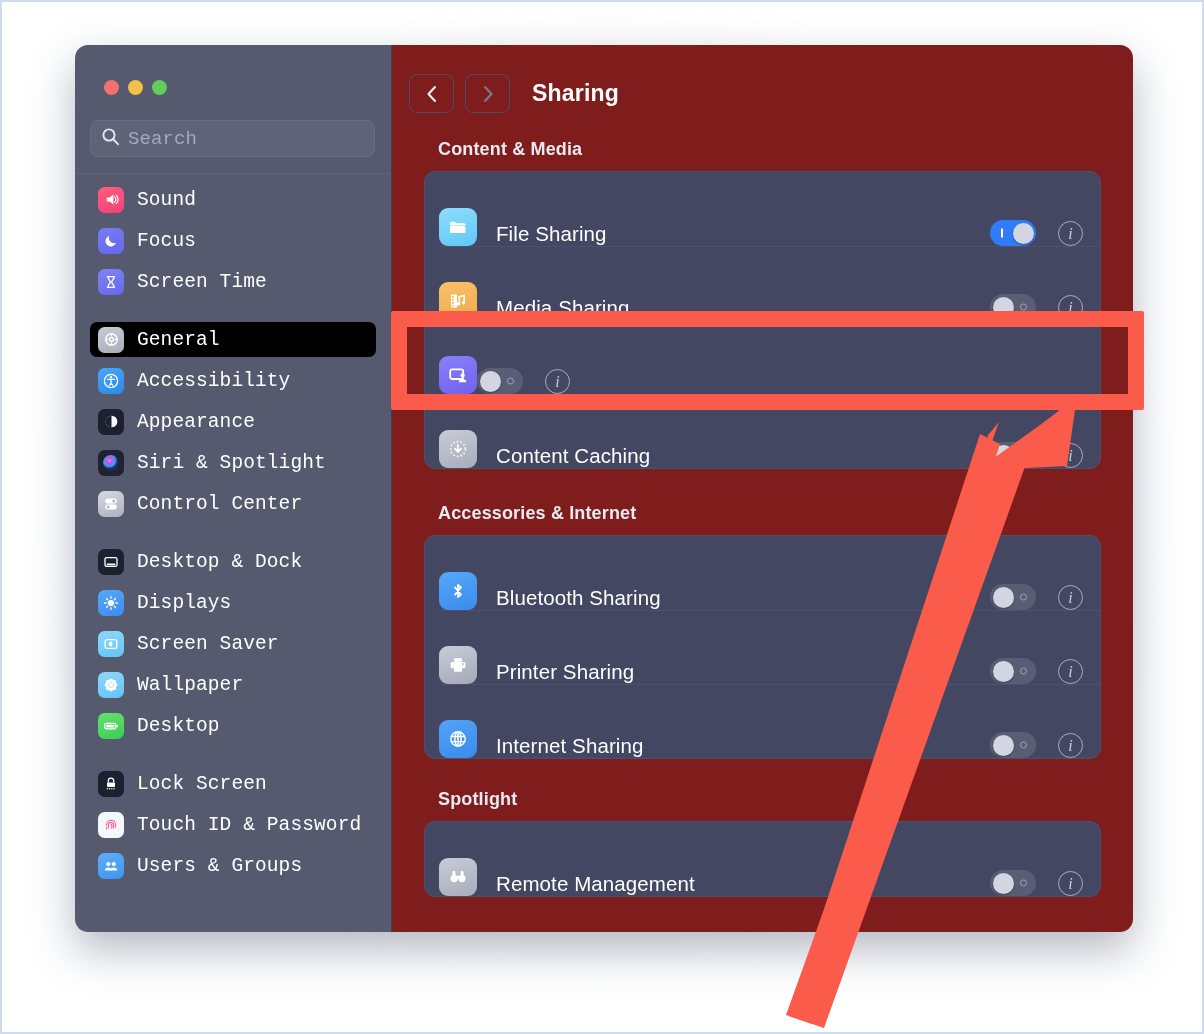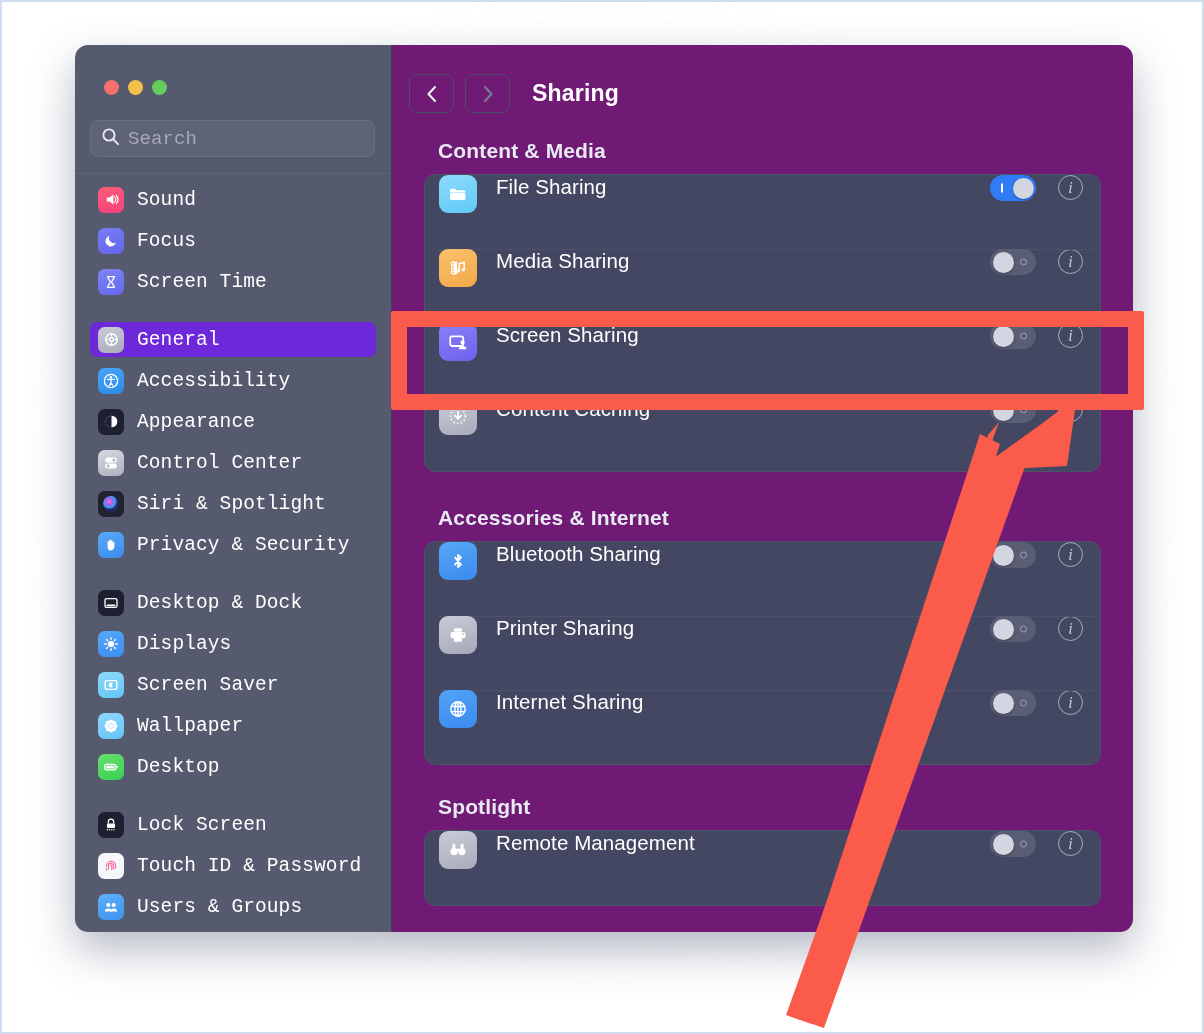--- a/index.html
+++ b/index.html
@@ -101,21 +101,21 @@
   }
   .sb-item {
     display: flex;
     align-items: center;
     gap: 13px;
     height: 35px;
     padding: 0 8px;
     border-radius: 7px;
     margin-bottom: 6px;
   }
-  .sb-item.selected { background: #6d28d9; }
+  .sb-item.selected { background: #000000; }
   .sb-label {
     font-size: 19.5px;
     color: #ffffff;
     letter-spacing: .1px;
     white-space: nowrap;
   }
   .sb-gap { height: 17px; }
 
   .sb-icon {
     width: 26px; height: 26px;
@@ -124,21 +124,21 @@
     display: flex; align-items: center; justify-content: center;
     color: #fff;
     overflow: hidden;
     position: relative;
   }
   .sb-icon svg { display: block; }
 
   
   .main {
     flex: 1;
-    background: #701a75;
+    background: #7f1d1d;
     position: relative;
     overflow: hidden;
   }
 
   .toolbar {
     display: flex;
     align-items: center;
     gap: 11px;
     padding: 29px 0 0 17px;
   }
@@ -151,39 +151,39 @@
   }
   .pane-title {
     font-size: 23px;
     font-weight: bold;
     color: #ffffff;
     margin-left: 11px;
     letter-spacing: .2px;
   }
 
   .section-header {
-    font-size: 21px;
+    font-size: 18px;
     font-weight: bold;
     color: #e8eaf2;
     padding: 0 0 0 46px;
     letter-spacing: .15px;
   }
 
   .group-card {
     margin: 11px 32px 0 32px;
     background: #434761;
     border: 1px solid #4d5169;
     border-radius: 11px;
     overflow: hidden;
   }
 
   .row {
     height: 74px;
     display: flex;
-    align-items: flex-start;
+    align-items: flex-end;
     padding: 0 17px 0 14px;
     position: relative;
   }
   .row + .row::before {
     content: "";
     position: absolute;
     left: 14px; right: 0; top: 0;
     height: 1px;
     background: #4d5169;
   }
@@ -360,59 +360,51 @@
       </div>
 
       <div class="sb-item">
         <span class="sb-icon" style="background:#1d2030">
           <svg width="17" height="17" viewBox="0 0 18 18">
               <circle cx="9" cy="9" r="6.2" fill="#fff"></circle>
               <path d="M9 2.8a6.2 6.2 0 000 12.4z" fill="#1d2030"></path>
             </svg>
         </span>
         <span class="sb-label">Appearance</span>
-      </div>
-
-      <div class="sb-item">
-        <span class="sb-icon" style="background:linear-gradient(160deg,#d6d9e2,#adb1bf)">
-          <svg width="18" height="18" viewBox="0 0 18 18">
-              <rect x="3.2" y="3.6" width="11.6" height="5" rx="2.5" fill="#fff"></rect>
-              <circle cx="11.8" cy="6.1" r="1.5" fill="#b0b4c2"></circle>
-              <rect x="3.2" y="9.6" width="11.6" height="5" rx="2.5" fill="#fff"></rect>
-              <circle cx="6.2" cy="12.1" r="1.5" fill="#b0b4c2"></circle>
-            </svg>
-        </span>
-        <span class="sb-label">Control Center</span>
       </div>
 
       <div class="sb-item">
         <span class="sb-icon" style="background:#20232f">
           <svg width="22" height="22" viewBox="0 0 22 22">
             <defs>
                 <radialGradient id="sirig" cx="40%" cy="35%">
               <stop offset="0%" stop-color="#ff7ad0"></stop>
                   <stop offset="38%" stop-color="#b457f0"></stop>
               <stop offset="72%" stop-color="#3ea0f0"></stop>
                   <stop offset="100%" stop-color="#1e2a66"></stop>
             </radialGradient>
               </defs>
             <circle cx="11" cy="11" r="8" fill="url(#sirig)"></circle>
           </svg>
         </span>
         <span class="sb-label">Siri &amp; Spotlight</span>
       </div>
 
       <div class="sb-item">
-        <span class="sb-icon" style="background:linear-gradient(160deg,#59aaf8,#3b8cec)">
-          <svg width="16" height="16" viewBox="0 0 18 18">
-              <path d="M5.2 9V5.4a.95.95 0 011.9 0V8.4V4a.95.95 0 011.9 0v4.4V4.6a.95.95 0 011.9 0V9V6.6a.95.95 0 011.9 0v4.2c0 2.6-1.6 4.4-4 4.4S5.2 13.4 5.2 11.2z" fill="#fff"></path>
-            </svg>
-        </span>
-        <span class="sb-label">Privacy &amp; Security</span>
-      </div>
+        <span class="sb-icon" style="background:linear-gradient(160deg,#d6d9e2,#adb1bf)">
+          <svg width="18" height="18" viewBox="0 0 18 18">
+              <rect x="3.2" y="3.6" width="11.6" height="5" rx="2.5" fill="#fff"></rect>
+              <circle cx="11.8" cy="6.1" r="1.5" fill="#b0b4c2"></circle>
+              <rect x="3.2" y="9.6" width="11.6" height="5" rx="2.5" fill="#fff"></rect>
+              <circle cx="6.2" cy="12.1" r="1.5" fill="#b0b4c2"></circle>
+            </svg>
+        </span>
+        <span class="sb-label">Control Center</span>
+      </div>
+
 
       <div class="sb-gap"></div>
 
       <div class="sb-item">
         <span class="sb-icon" style="background:#1d2030">
           <svg width="18" height="18" viewBox="0 0 18 18">
               <rect x="3" y="4.6" width="12" height="8.8" rx="1.6" fill="none" stroke="#fff" stroke-width="1.3"></rect>
               <rect x="4.6" y="10.4" width="8.8" height="1.8" rx=".7" fill="#fff"></rect>
             </svg>
         </span>
@@ -579,21 +571,20 @@
       </div>
 
       <div class="row">
         <span class="row-icon" style="background:linear-gradient(160deg,#8a80f8,#6e62ee)">
           <svg width="24" height="24" viewBox="0 0 24 24">
               <rect x="4.2" y="6.4" width="13" height="9.6" rx="2" fill="none" stroke="#fff" stroke-width="1.8"></rect>
               <circle cx="16.6" cy="12.4" r="2.1" fill="#fff"></circle>
               <path d="M12.8 19.2c0-2.1 1.7-3.2 3.8-3.2s3.8 1.1 3.8 3.2z" fill="#fff"></path>
             </svg>
         </span>
-        <span class="row-label">Screen Sharing</span>
         <span class="toggle off">
             <span class="tmark"></span>
             <span class="knob"></span>
           </span>
         <span class="info-btn">i</span>
       </div>
 
       <div class="row">
         <span class="row-icon" style="background:linear-gradient(160deg,#c9ccd7,#a8acbb)">
           <svg width="24" height="24" viewBox="0 0 24 24">

